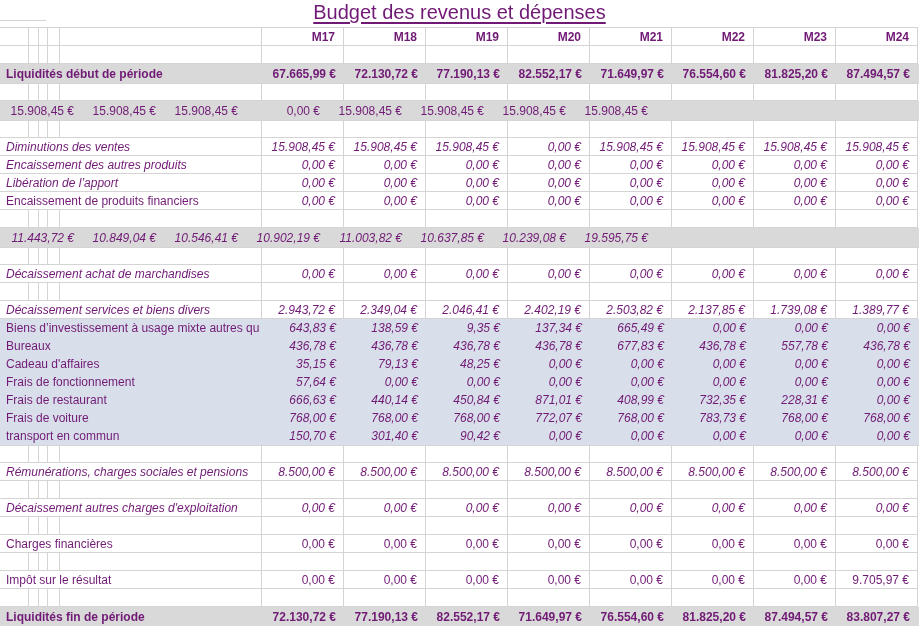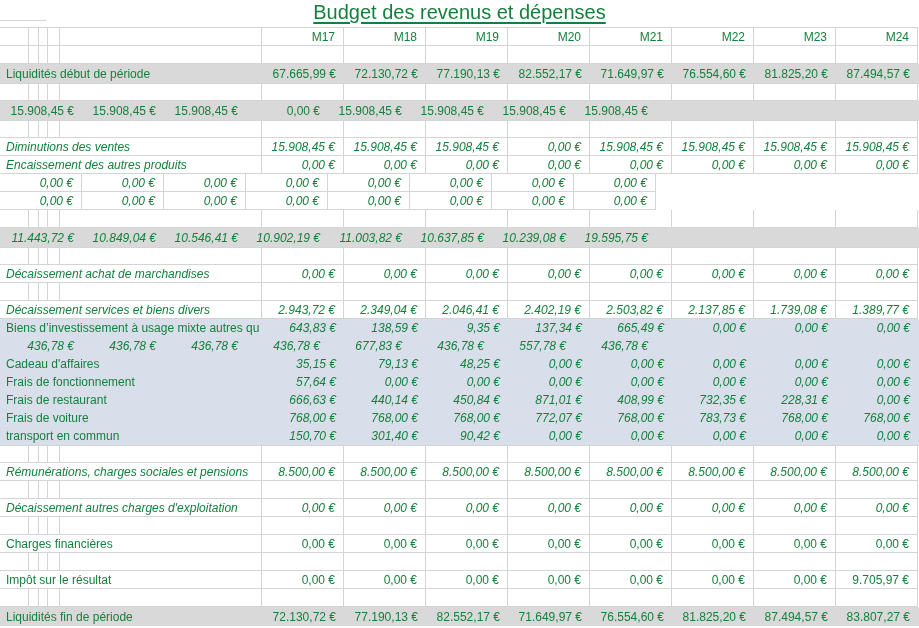--- a/index.html
+++ b/index.html
@@ -1,37 +1,37 @@
 <!DOCTYPE html>
 <html style="--gray: #d9d9d9; --blue: #d9dfea; --grid: #d4d4d4;"><head>
 <meta charset="utf-8">
 <style>
   html,body{margin:0;padding:0;background:#fff;}
   .sheet{
     position:relative;width:919px;height:628px;background:#fff;overflow:hidden;
-    font-family:"Liberation Sans",sans-serif;color:#15803d;font-size:12px;
+    font-family:"Liberation Sans",sans-serif;color:#701a75;font-size:12px;
   }
   .title-row{height:27px;display:flex;justify-content:center;align-items:flex-start;}
   .sheet-title{
     font-size:20px;line-height:24px;text-decoration:underline;
     text-decoration-thickness:2px;text-underline-offset:3px;white-space:nowrap;
   }
   .pre-line{position:absolute;top:20px;left:0;width:46px;height:1px;background:var(--grid,#d4d4d4);}
   .row{display:flex;height:18px;width:919px;position:relative;box-sizing:border-box;}
   .row.tall{height:19px;}
   .cell{box-sizing:border-box;display:flex;align-items:center;overflow:hidden;}
   .label-cell{width:262px;padding-left:6px;white-space:nowrap;position:relative;}
   .val-cell{width:82px;justify-content:flex-end;padding-right:8px;white-space:nowrap;}
   
   .row.grid .cell{border-right:1px solid var(--grid,#d4d4d4);border-bottom:1px solid var(--grid,#d4d4d4);}
   .row.header .cell{border-top:1px solid var(--grid,#d4d4d4);}
   .row.bt{border-top:1px solid var(--grid,#d4d4d4);}
   .row.gray{background:var(--gray,#d9d9d9);}
   .row.blue{background:var(--blue,#d9dfea);}
-  .b{font-weight:normal;}
+  .b{font-weight:bold;}
   .i{font-style:italic;}
   .tick{position:absolute;top:0;bottom:0;width:1px;background:var(--grid,#d4d4d4);}
 </style>
 </head>
 <body>
 
 <div class="sheet">
   <div class="pre-line"></div>
   <div class="title-row">
     <span class="sheet-title">Budget des revenus et dépenses</span>
@@ -138,30 +138,32 @@
         <div class="cell val-cell i">0,00 €</div>
         <div class="cell val-cell i">0,00 €</div>
         <div class="cell val-cell i">0,00 €</div>
         <div class="cell val-cell i">0,00 €</div>
         <div class="cell val-cell i">0,00 €</div>
         <div class="cell val-cell i">0,00 €</div>
         <div class="cell val-cell i">0,00 €</div>
         <div class="cell val-cell i">0,00 €</div>
       </div>
       <div class="row content grid">
-        <div class="cell val-cell i">0,00 €</div>
-        <div class="cell val-cell i">0,00 €</div>
-        <div class="cell val-cell i">0,00 €</div>
-        <div class="cell val-cell i">0,00 €</div>
-        <div class="cell val-cell i">0,00 €</div>
-        <div class="cell val-cell i">0,00 €</div>
-        <div class="cell val-cell i">0,00 €</div>
-        <div class="cell val-cell i">0,00 €</div>
-      </div>
-      <div class="row content grid">
+        <div class="cell label-cell i">Libération de l’apport</div>
+        <div class="cell val-cell i">0,00 €</div>
+        <div class="cell val-cell i">0,00 €</div>
+        <div class="cell val-cell i">0,00 €</div>
+        <div class="cell val-cell i">0,00 €</div>
+        <div class="cell val-cell i">0,00 €</div>
+        <div class="cell val-cell i">0,00 €</div>
+        <div class="cell val-cell i">0,00 €</div>
+        <div class="cell val-cell i">0,00 €</div>
+      </div>
+      <div class="row content grid">
+        <div class="cell label-cell ">Encaissement de produits financiers</div>
         <div class="cell val-cell i">0,00 €</div>
         <div class="cell val-cell i">0,00 €</div>
         <div class="cell val-cell i">0,00 €</div>
         <div class="cell val-cell i">0,00 €</div>
         <div class="cell val-cell i">0,00 €</div>
         <div class="cell val-cell i">0,00 €</div>
         <div class="cell val-cell i">0,00 €</div>
         <div class="cell val-cell i">0,00 €</div>
       </div>
       <div class="row spacer grid">
@@ -249,20 +251,21 @@
         <div class="cell val-cell i">643,83 €</div>
         <div class="cell val-cell i">138,59 €</div>
         <div class="cell val-cell i">9,35 €</div>
         <div class="cell val-cell i">137,34 €</div>
         <div class="cell val-cell i">665,49 €</div>
         <div class="cell val-cell i">0,00 €</div>
         <div class="cell val-cell i">0,00 €</div>
         <div class="cell val-cell i">0,00 €</div>
       </div>
       <div class="row content blue">
+        <div class="cell label-cell ">Bureaux</div>
         <div class="cell val-cell i">436,78 €</div>
         <div class="cell val-cell i">436,78 €</div>
         <div class="cell val-cell i">436,78 €</div>
         <div class="cell val-cell i">436,78 €</div>
         <div class="cell val-cell i">677,83 €</div>
         <div class="cell val-cell i">436,78 €</div>
         <div class="cell val-cell i">557,78 €</div>
         <div class="cell val-cell i">436,78 €</div>
       </div>
       <div class="row content blue">

